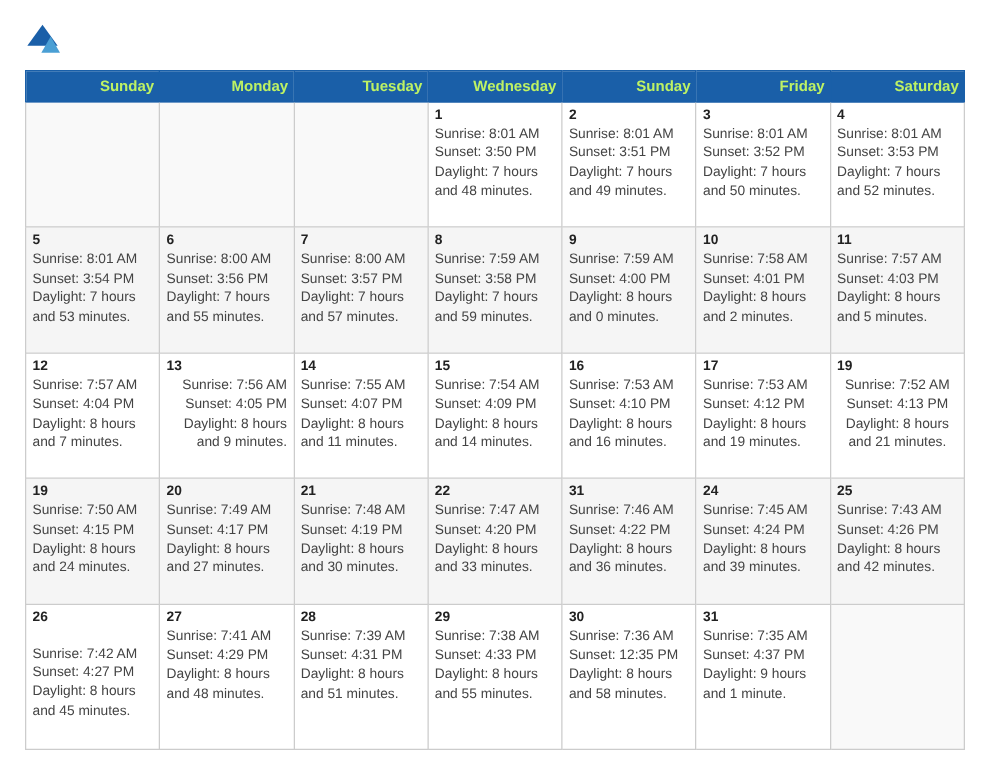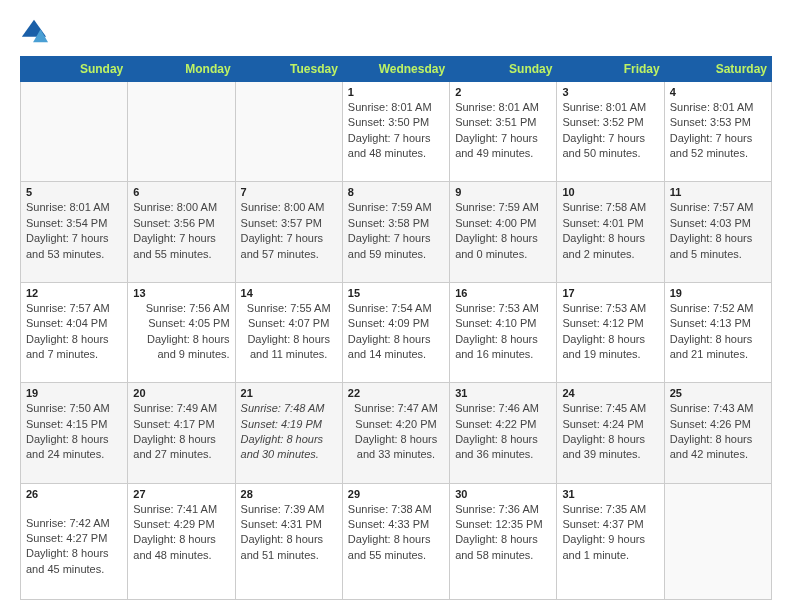--- a/index.html
+++ b/index.html
@@ -230,21 +230,21 @@
           </td>
           <td>
             <div class="day-number">13</div>
             <div class="day-info" style="white-space: pre-line; text-align: right;">Sunrise: 7:56 AM
 Sunset: 4:05 PM
 Daylight: 8 hours
 and 9 minutes.</div>
           </td>
           <td>
             <div class="day-number">14</div>
-            <div class="day-info" style="white-space: pre-line; text-align: center;">Sunrise: 7:55 AM
+            <div class="day-info" style="white-space: pre-line;">Sunrise: 7:55 AM
 Sunset: 4:07 PM
 Daylight: 8 hours
 and 11 minutes.</div>
           </td>
           <td>
             <div class="day-number">15</div>
             <div class="day-info" style="white-space: pre-line;">Sunrise: 7:54 AM
 Sunset: 4:09 PM
 Daylight: 8 hours
 and 14 minutes.</div>
@@ -258,21 +258,21 @@
           </td>
           <td>
             <div class="day-number">17</div>
             <div class="day-info" style="white-space: pre-line;">Sunrise: 7:53 AM
 Sunset: 4:12 PM
 Daylight: 8 hours
 and 19 minutes.</div>
           </td>
           <td>
             <div class="day-number">19</div>
-            <div class="day-info" style="white-space: pre-line;">Sunrise: 7:52 AM
+            <div class="day-info" style="white-space: pre-line; text-align: center;">Sunrise: 7:52 AM
 Sunset: 4:13 PM
 Daylight: 8 hours
 and 21 minutes.</div>
           </td>
         </tr>
         <tr class="row-alt">
           <td>
             <div class="day-number">19</div>
             <div class="day-info" style="white-space: pre-line;">Sunrise: 7:50 AM
 Sunset: 4:15 PM
@@ -281,28 +281,28 @@
           </td>
           <td>
             <div class="day-number">20</div>
             <div class="day-info" style="white-space: pre-line;">Sunrise: 7:49 AM
 Sunset: 4:17 PM
 Daylight: 8 hours
 and 27 minutes.</div>
           </td>
           <td>
             <div class="day-number">21</div>
-            <div class="day-info" style="white-space: pre-line; font-style: italic;">Sunrise: 7:48 AM
+            <div class="day-info" style="white-space: pre-line;">Sunrise: 7:48 AM
 Sunset: 4:19 PM
 Daylight: 8 hours
 and 30 minutes.</div>
           </td>
           <td>
             <div class="day-number">22</div>
-            <div class="day-info" style="white-space: pre-line; text-align: center;">Sunrise: 7:47 AM
+            <div class="day-info" style="white-space: pre-line;">Sunrise: 7:47 AM
 Sunset: 4:20 PM
 Daylight: 8 hours
 and 33 minutes.</div>
           </td>
           <td>
             <div class="day-number">31</div>
             <div class="day-info" style="white-space: pre-line;">Sunrise: 7:46 AM
 Sunset: 4:22 PM
 Daylight: 8 hours
 and 36 minutes.</div>

